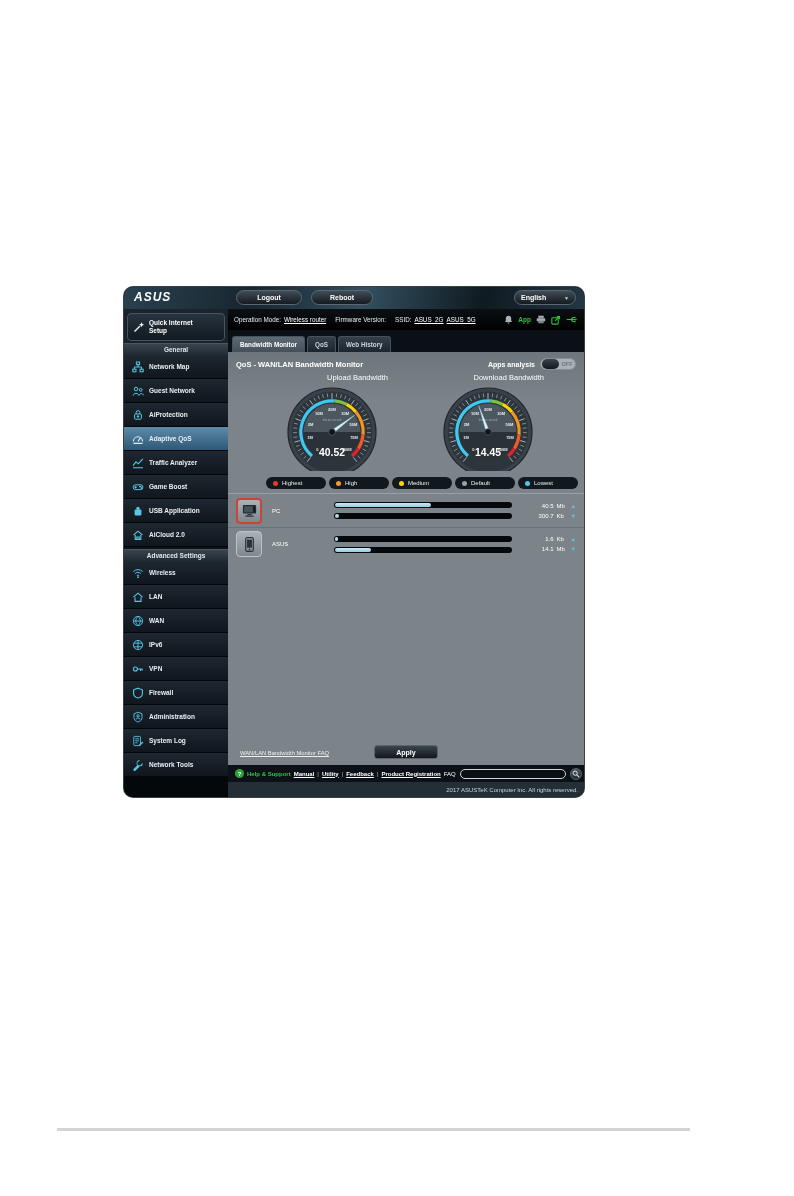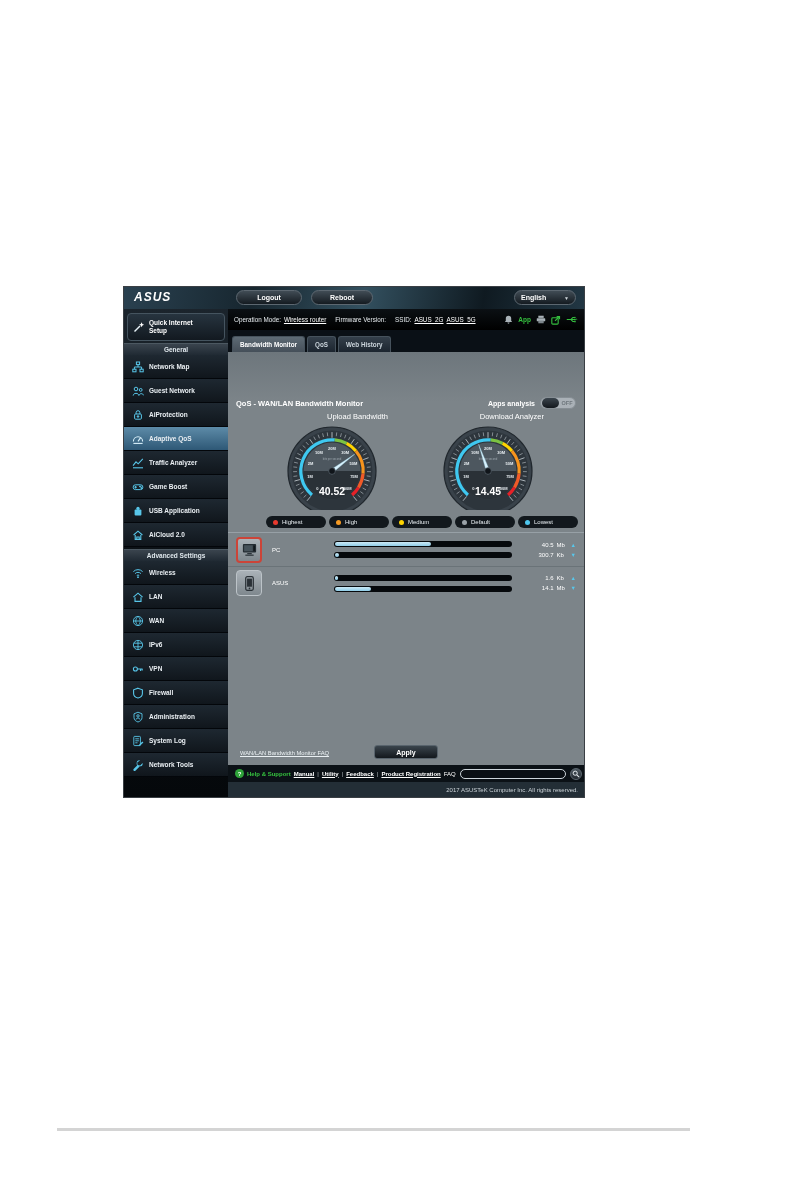--- a/index.html
+++ b/index.html
@@ -1,21 +1,21 @@
 <!DOCTYPE html>
 <html><head>
 <meta charset="utf-8">
 <style>
   *{box-sizing:border-box;margin:0;padding:0;}
   html,body{width:794px;height:1196px;}
   body{background:#ffffff;position:relative;font-family:"Liberation Sans",sans-serif;}
 
   .rule{position:absolute;left:57px;top:1128px;width:633px;height:3px;background:#d4d4d4;}
 
-  .ui{position:absolute;left:124px;top:287px;width:460px;height:510px;background:#05080b;overflow:hidden;box-shadow:0 0 0 1px #3a3f44;}
+  .ui{position:absolute;left:124px;top:287px;width:460px;height:510px;background:#05080b;overflow:hidden;box-shadow:0 0 0 1px #3a3f44;border-radius:9px;}
 
   
   .topbar{height:22px;position:relative;display:flex;align-items:center;
     background:linear-gradient(100deg,#2a4150 0%,#17262f 28%,#33505f 52%,#0f1a21 78%,#223744 100%);}
   .logo{position:absolute;left:10px;top:3px;color:#fff;font-style:italic;font-weight:bold;font-size:12px;letter-spacing:1px;}
   .tb-btn{position:absolute;top:3px;height:15px;border-radius:8px;background:linear-gradient(#414c55,#141b21);
     border:1px solid #5c6770;color:#fff;font-size:7px;font-weight:bold;display:flex;align-items:center;justify-content:center;cursor:pointer;}
   .btn-logout{left:112px;width:66px;}
   .btn-reboot{left:187px;width:62px;}
   .btn-lang{right:8px;width:62px;justify-content:space-between;padding:0 6px;}
@@ -46,21 +46,21 @@
   .sb-icons{margin-left:auto;display:flex;align-items:center;gap:5px;}
   .app-badge{color:#35c13f;font-weight:bold;font-size:6.5px;cursor:pointer;}
   .sb-icons svg{display:block;cursor:pointer;}
 
   .tabsbar{height:22px;background:#0a1016;display:flex;align-items:flex-end;padding-left:4px;gap:2px;}
   .tab{height:16px;padding:0 7px;display:flex;align-items:center;font-size:6.3px;font-weight:bold;color:#ccd5dc;
     background:linear-gradient(#343f4a,#1c252f);border:1px solid #46525c;border-bottom:none;border-radius:3px 3px 0 0;cursor:pointer;}
   .tab.active{background:linear-gradient(#5d6a74,#454f59);color:#fff;}
 
   .content{flex:1;background:linear-gradient(#6d767c,#7c8489 12%);display:flex;flex-direction:column;position:relative;}
-  .title-row{display:flex;align-items:center;padding:6px 8px 2px;margin-top:39px;}
+  .title-row{display:flex;align-items:center;padding:6px 8px 2px;}
   .page-title{font-size:7.5px;font-weight:bold;color:#fff;}
   .apps{margin-left:auto;display:flex;align-items:center;gap:5px;font-size:7px;color:#fff;font-weight:bold;}
   .toggle{width:36px;height:12px;border-radius:6px;background:#aab1b7;border:1px solid #868e94;display:flex;align-items:center;cursor:pointer;}
   .knob{width:17px;height:10px;border-radius:5px;background:linear-gradient(#3b454d,#13181d);margin-left:1px;}
   .toggle-state{flex:1;text-align:center;font-size:5.5px;color:#6e767c;font-weight:bold;}
 
   .gauges-row{display:flex;justify-content:center;gap:36px;margin-top:1px;}
   .gauge-block{width:120px;text-align:right;}
   .gauge-title{font-size:7.5px;color:#fff;margin-bottom:2px;}
   .gauge svg{width:112px;height:87px;}
@@ -427,21 +427,21 @@
                   <text x="88.32" y="83.6" font-size="5" font-weight="bold" fill="#e7edf1" text-anchor="middle" font-family="Liberation Sans,sans-serif">100M</text>
                   <text x="70" y="46" font-size="3.4" fill="#9fa9b0" text-anchor="middle" font-family="Liberation Sans,sans-serif">bits per second</text>
                   <g transform="rotate(53.4,70,60)">
                     <path d="M67.7,63 L70,24.5 L72.3,63 Z" fill="#d8f1fc" stroke="#9fd4e8" stroke-width="0.4"></path>
                   </g>
                   <circle cx="70" cy="60" r="4.2" fill="#10151a" stroke="#525d66" stroke-width="1"></circle>
                   <text x="70" y="90" font-size="13" font-weight="bold" fill="#ffffff" text-anchor="middle" font-family="Liberation Sans,sans-serif">40.52</text>
                 </svg></div>
           </div>
           <div class="gauge-block">
-            <div class="gauge-title">Download Analyzer</div>
+            <div class="gauge-title">Download Bandwidth</div>
             <div class="gauge"><svg viewBox="0 0 140 112" preserveAspectRatio="xMidYMin slice">
                   <circle cx="70" cy="60" r="55" fill="#39424a" stroke="#20272d" stroke-width="1.5"></circle>
                   <circle cx="70" cy="60" r="50.5" fill="#2d353c"></circle>
                   <line x1="43.32" y1="91.79" x2="38.76" y2="97.23" stroke="#dbe3e8" stroke-width="1" opacity="0.9"></line>
                   <line x1="37.97" y1="89.87" x2="34.46" y2="93.15" stroke="#dbe3e8" stroke-width="0.7" opacity="0.9"></line>
                   <line x1="34.57" y1="85.74" x2="30.68" y2="88.57" stroke="#dbe3e8" stroke-width="0.7" opacity="0.9"></line>
                   <line x1="31.69" y1="81.23" x2="27.49" y2="83.56" stroke="#dbe3e8" stroke-width="0.7" opacity="0.9"></line>
                   <line x1="29.39" y1="76.41" x2="24.94" y2="78.21" stroke="#dbe3e8" stroke-width="0.7" opacity="0.9"></line>
                   <line x1="29.91" y1="70.74" x2="23.06" y2="72.58" stroke="#dbe3e8" stroke-width="1" opacity="0.9"></line>
                   <line x1="26.63" y1="66.10" x2="21.87" y2="66.76" stroke="#dbe3e8" stroke-width="0.7" opacity="0.9"></line>

